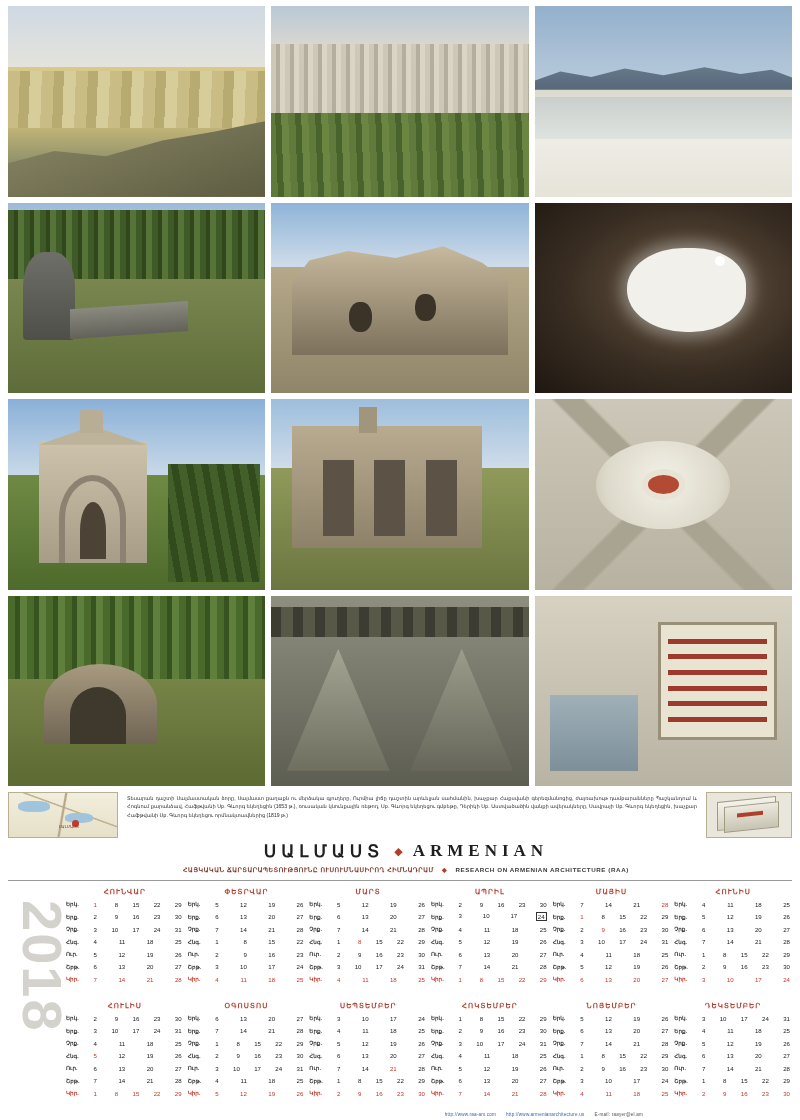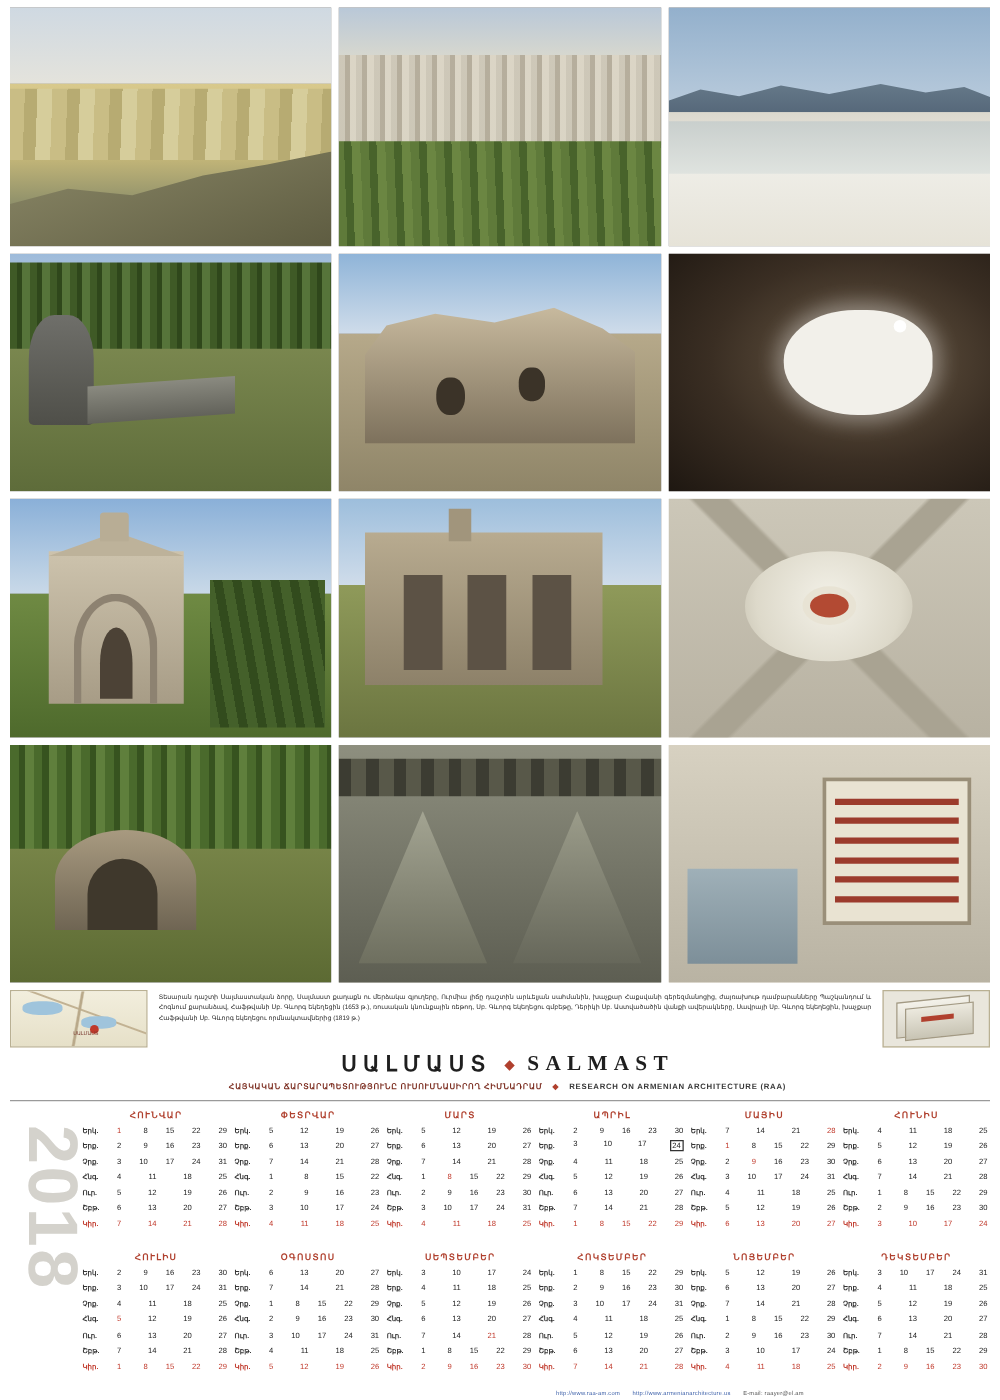--- a/index.html
+++ b/index.html
@@ -335,21 +335,21 @@
       <div class="bk"></div>
       <div class="bk2">
         <div class="bred"></div>
       </div>
     </div>
   </div>
 
   <div class="title-row">
     <span class="title-main">ՍԱԼՄԱՍՏ</span>
     <span class="title-diamond">◆</span>
-    <span class="title-main">SALMAST</span>
+    <span class="title-main">ARMENIAN</span>
   </div>
   <div class="org-row">
     <span>ՀԱՅԿԱԿԱՆ ՃԱՐՏԱՐԱՊԵՏՈՒԹՅՈՒՆԸ ՈՒՍՈՒՄՆԱՍԻՐՈՂ ՀԻՄՆԱԴՐԱՄ</span>
     <span class="sep">◆</span>
     <span class="en">RESEARCH ON ARMENIAN ARCHITECTURE (RAA)</span>
   </div>
   <div class="hr"></div>
 
   <div class="year">2018</div>
 

